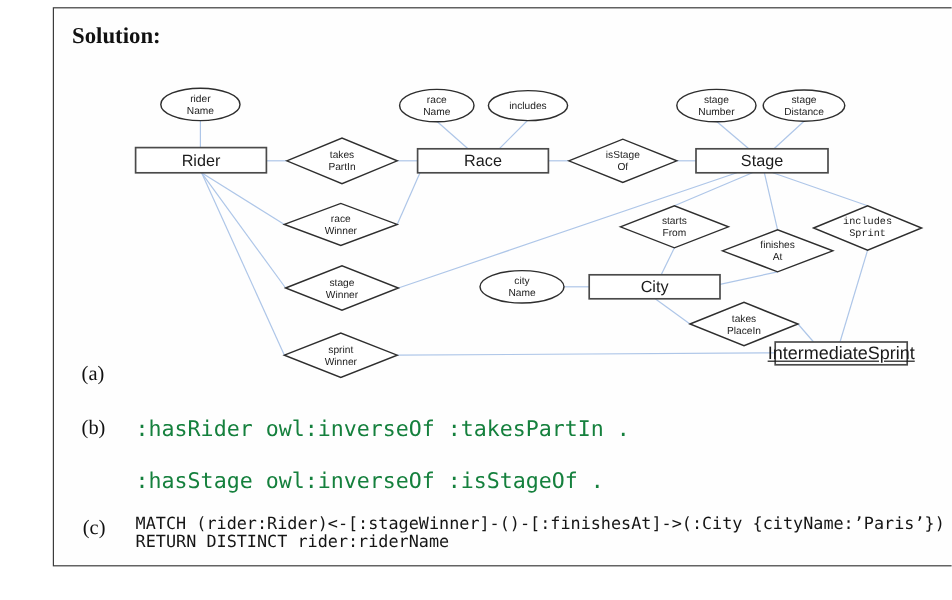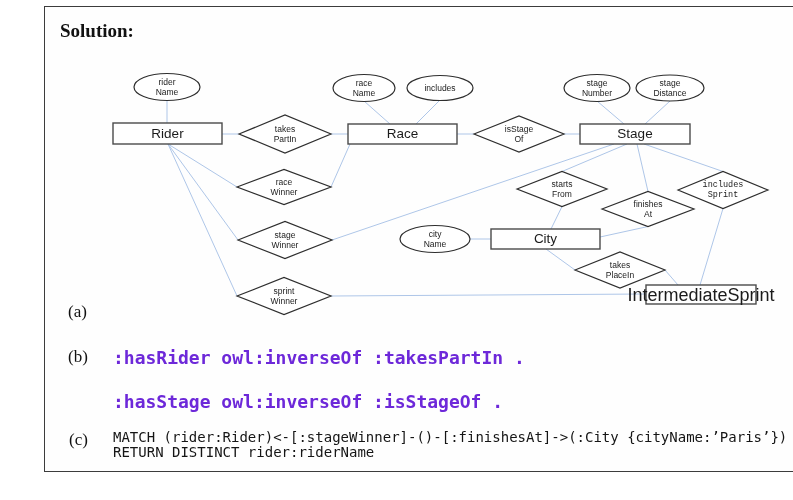--- a/index.html
+++ b/index.html
@@ -8,25 +8,25 @@
   .frame{position:absolute;left:7px;top:6px;width:765px;height:464px;
          border:1.6px solid #3c3c3c;background:#fefefe;}
   .title{position:absolute;left:23px;top:20px;font-family:"Liberation Serif",serif;
          font-weight:bold;font-size:19px;color:#111;}
   svg.er{position:absolute;left:0;top:0;}
   
   .shape-label{position:absolute;transform:translate(-50%,-50%);
                white-space:pre-line;text-align:center;color:#1b1b1b;
                font-size:8.5px;line-height:1.18;pointer-events:none;}
   .entity-label{font-size:13.5px;line-height:1;}
-  .entity-label.small{font-size:18px;}
+  .entity-label.small{font-size:15px;text-decoration:underline;}
   .part-label{position:absolute;font-family:"Liberation Serif",serif;
               font-size:17px;color:#111;}
   .mono-big{position:absolute;font-family:"DejaVu Sans Mono",monospace;
-            font-size:18px;line-height:20px;color:#6d28d9;white-space:pre;font-weight:bold;}
+            font-size:18px;line-height:20px;color:#15803d;white-space:pre;}
   .mono-small{position:absolute;font-family:"DejaVu Sans Mono",monospace;
               font-size:14px;line-height:14.5px;color:#151515;white-space:pre;}
 </style>
 </head>
 <body>
 
 <div class="page">
   <div class="frame"></div>
 
   <div class="title">Solution:</div>

